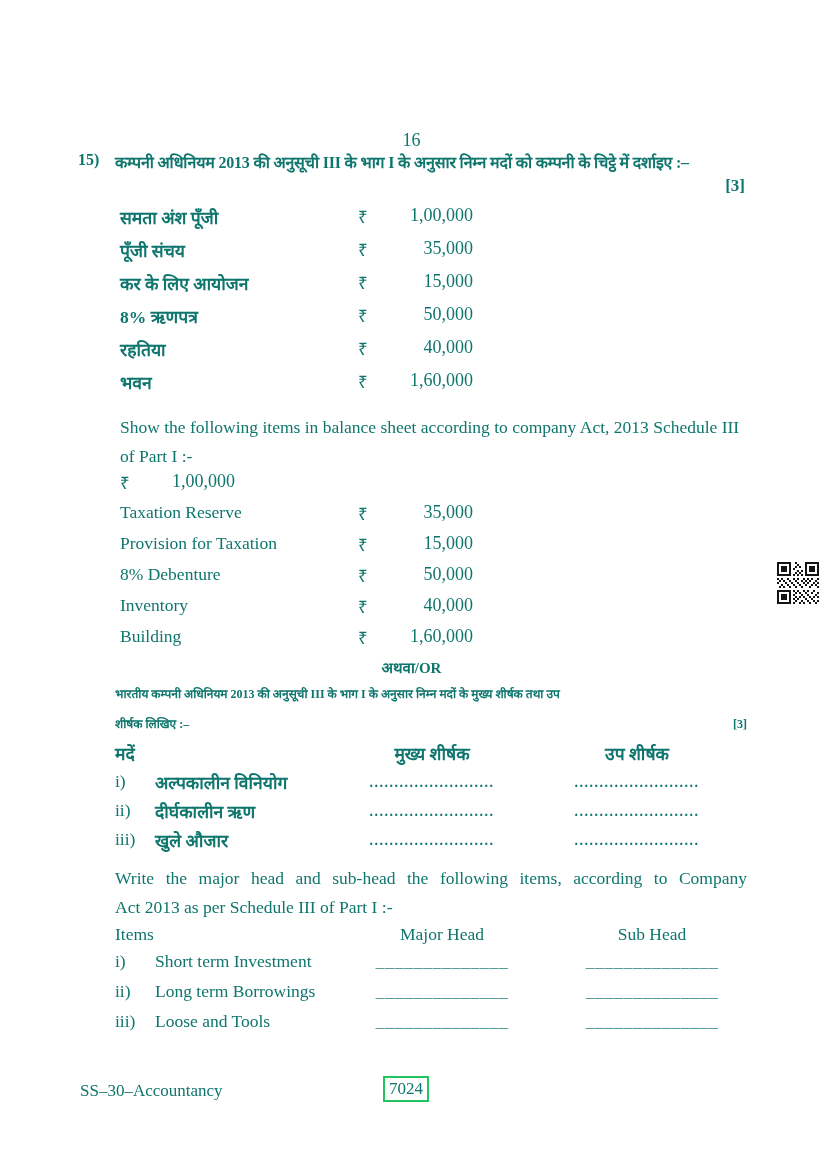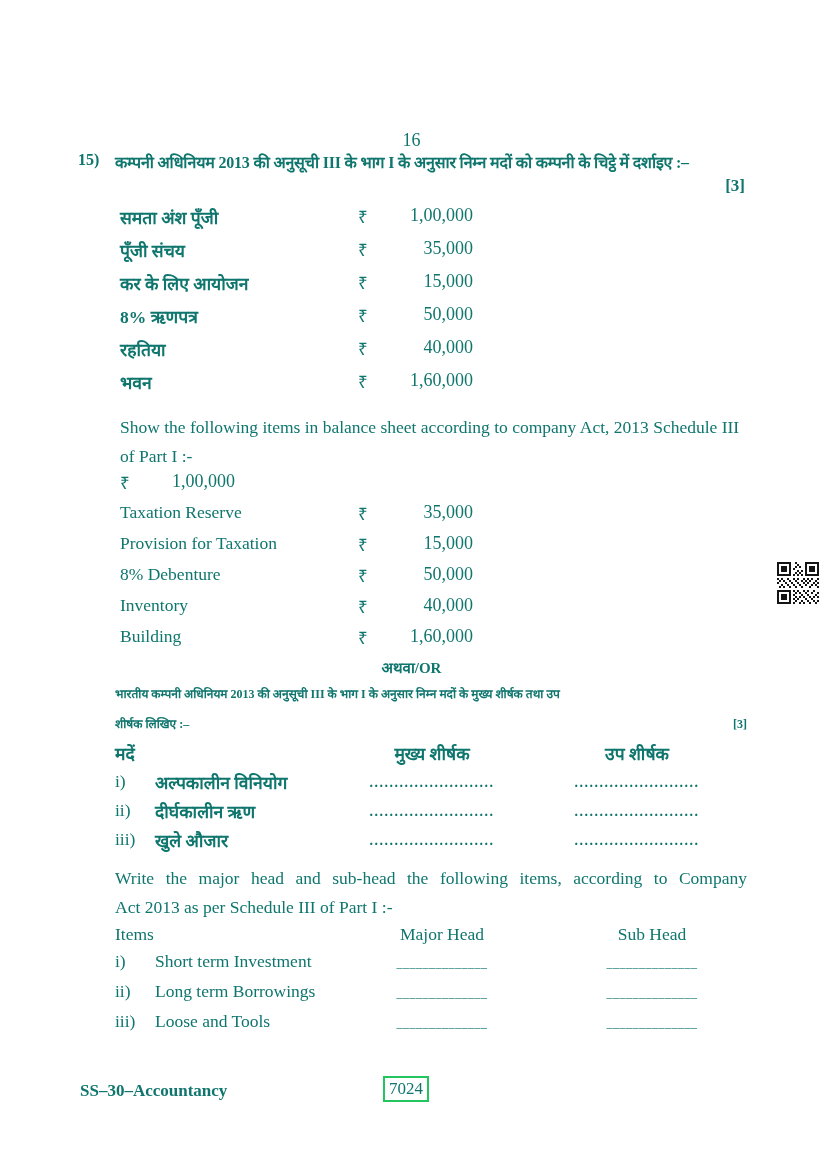--- a/index.html
+++ b/index.html
@@ -41,23 +41,23 @@
   .tgap.en{width:50px;}
   .th3{width:140px;flex:none;text-align:center;}
   .th3.en{width:160px;}
   .tbl-row{display:flex;height:29px;align-items:center;}
   .tbl-row.en{height:30px;}
   .td-num{width:40px;flex:none;}
   .td-label{width:207px;flex:none;}
   .td-blank{width:140px;flex:none;text-align:center;}
   .td-blank.en{width:160px;}
   .dots{letter-spacing:1.5px;font-weight:700;font-size:14px;}
-  .uline{letter-spacing:0.5px;font-size:12px;}
-  
-  .footer-left{position:absolute;left:80px;top:1081px;font-size:17px;font-weight:bold;}
+  .uline{letter-spacing:0.5px;font-size:15px;font-family:Liberation Mono, monospace;}
+  
+  .footer-left{position:absolute;left:80px;top:1081px;font-size:17px;}
   .footer-box{
     position:absolute;left:383px;top:1076px;width:42px;height:22px;
     border:2px solid #22c55e;display:flex;align-items:center;justify-content:center;font-size:17px;
   }
   .qr{position:absolute;left:777px;top:562px;width:42px;height:42px;}
 </style>
 </head>
 <body>
 
 <div class="page">

